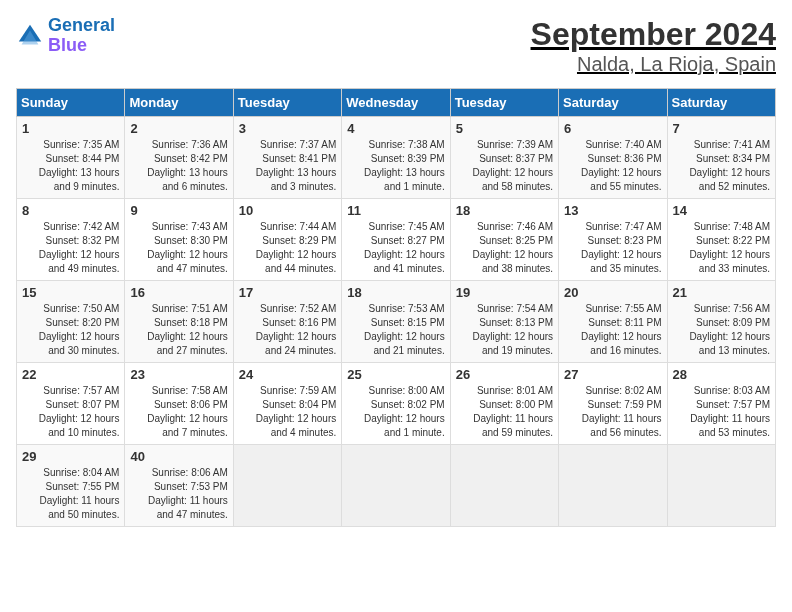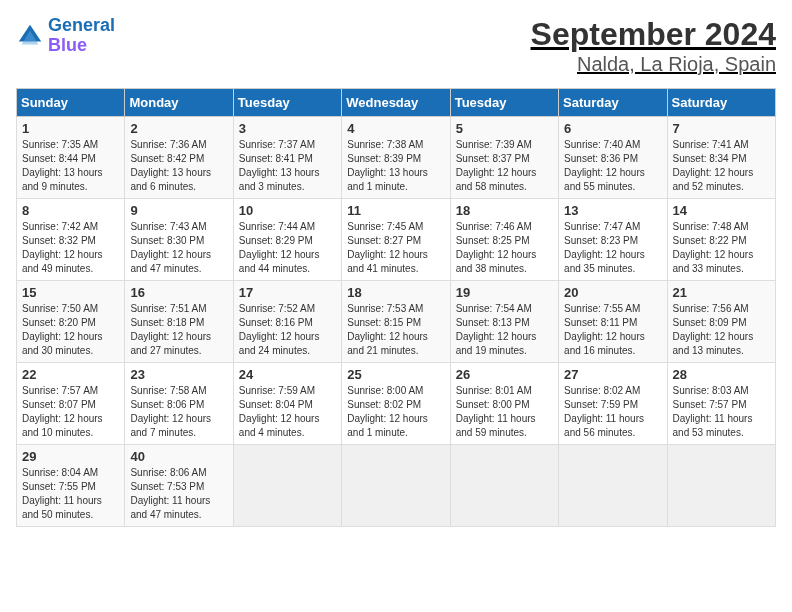--- a/index.html
+++ b/index.html
@@ -76,20 +76,21 @@
     .day-num {
       font-size: 13px;
       font-weight: bold;
       display: block;
       margin-bottom: 2px;
     }
     .day-info {
       font-size: 10px;
       line-height: 1.4;
       color: #333;
+      text-align: right;
     }
     .empty-cell {
       background: #f0f0f0 !important;
     }
   </style>
 </head>
 <body>
 
 <div class="header">
   <div class="logo">

